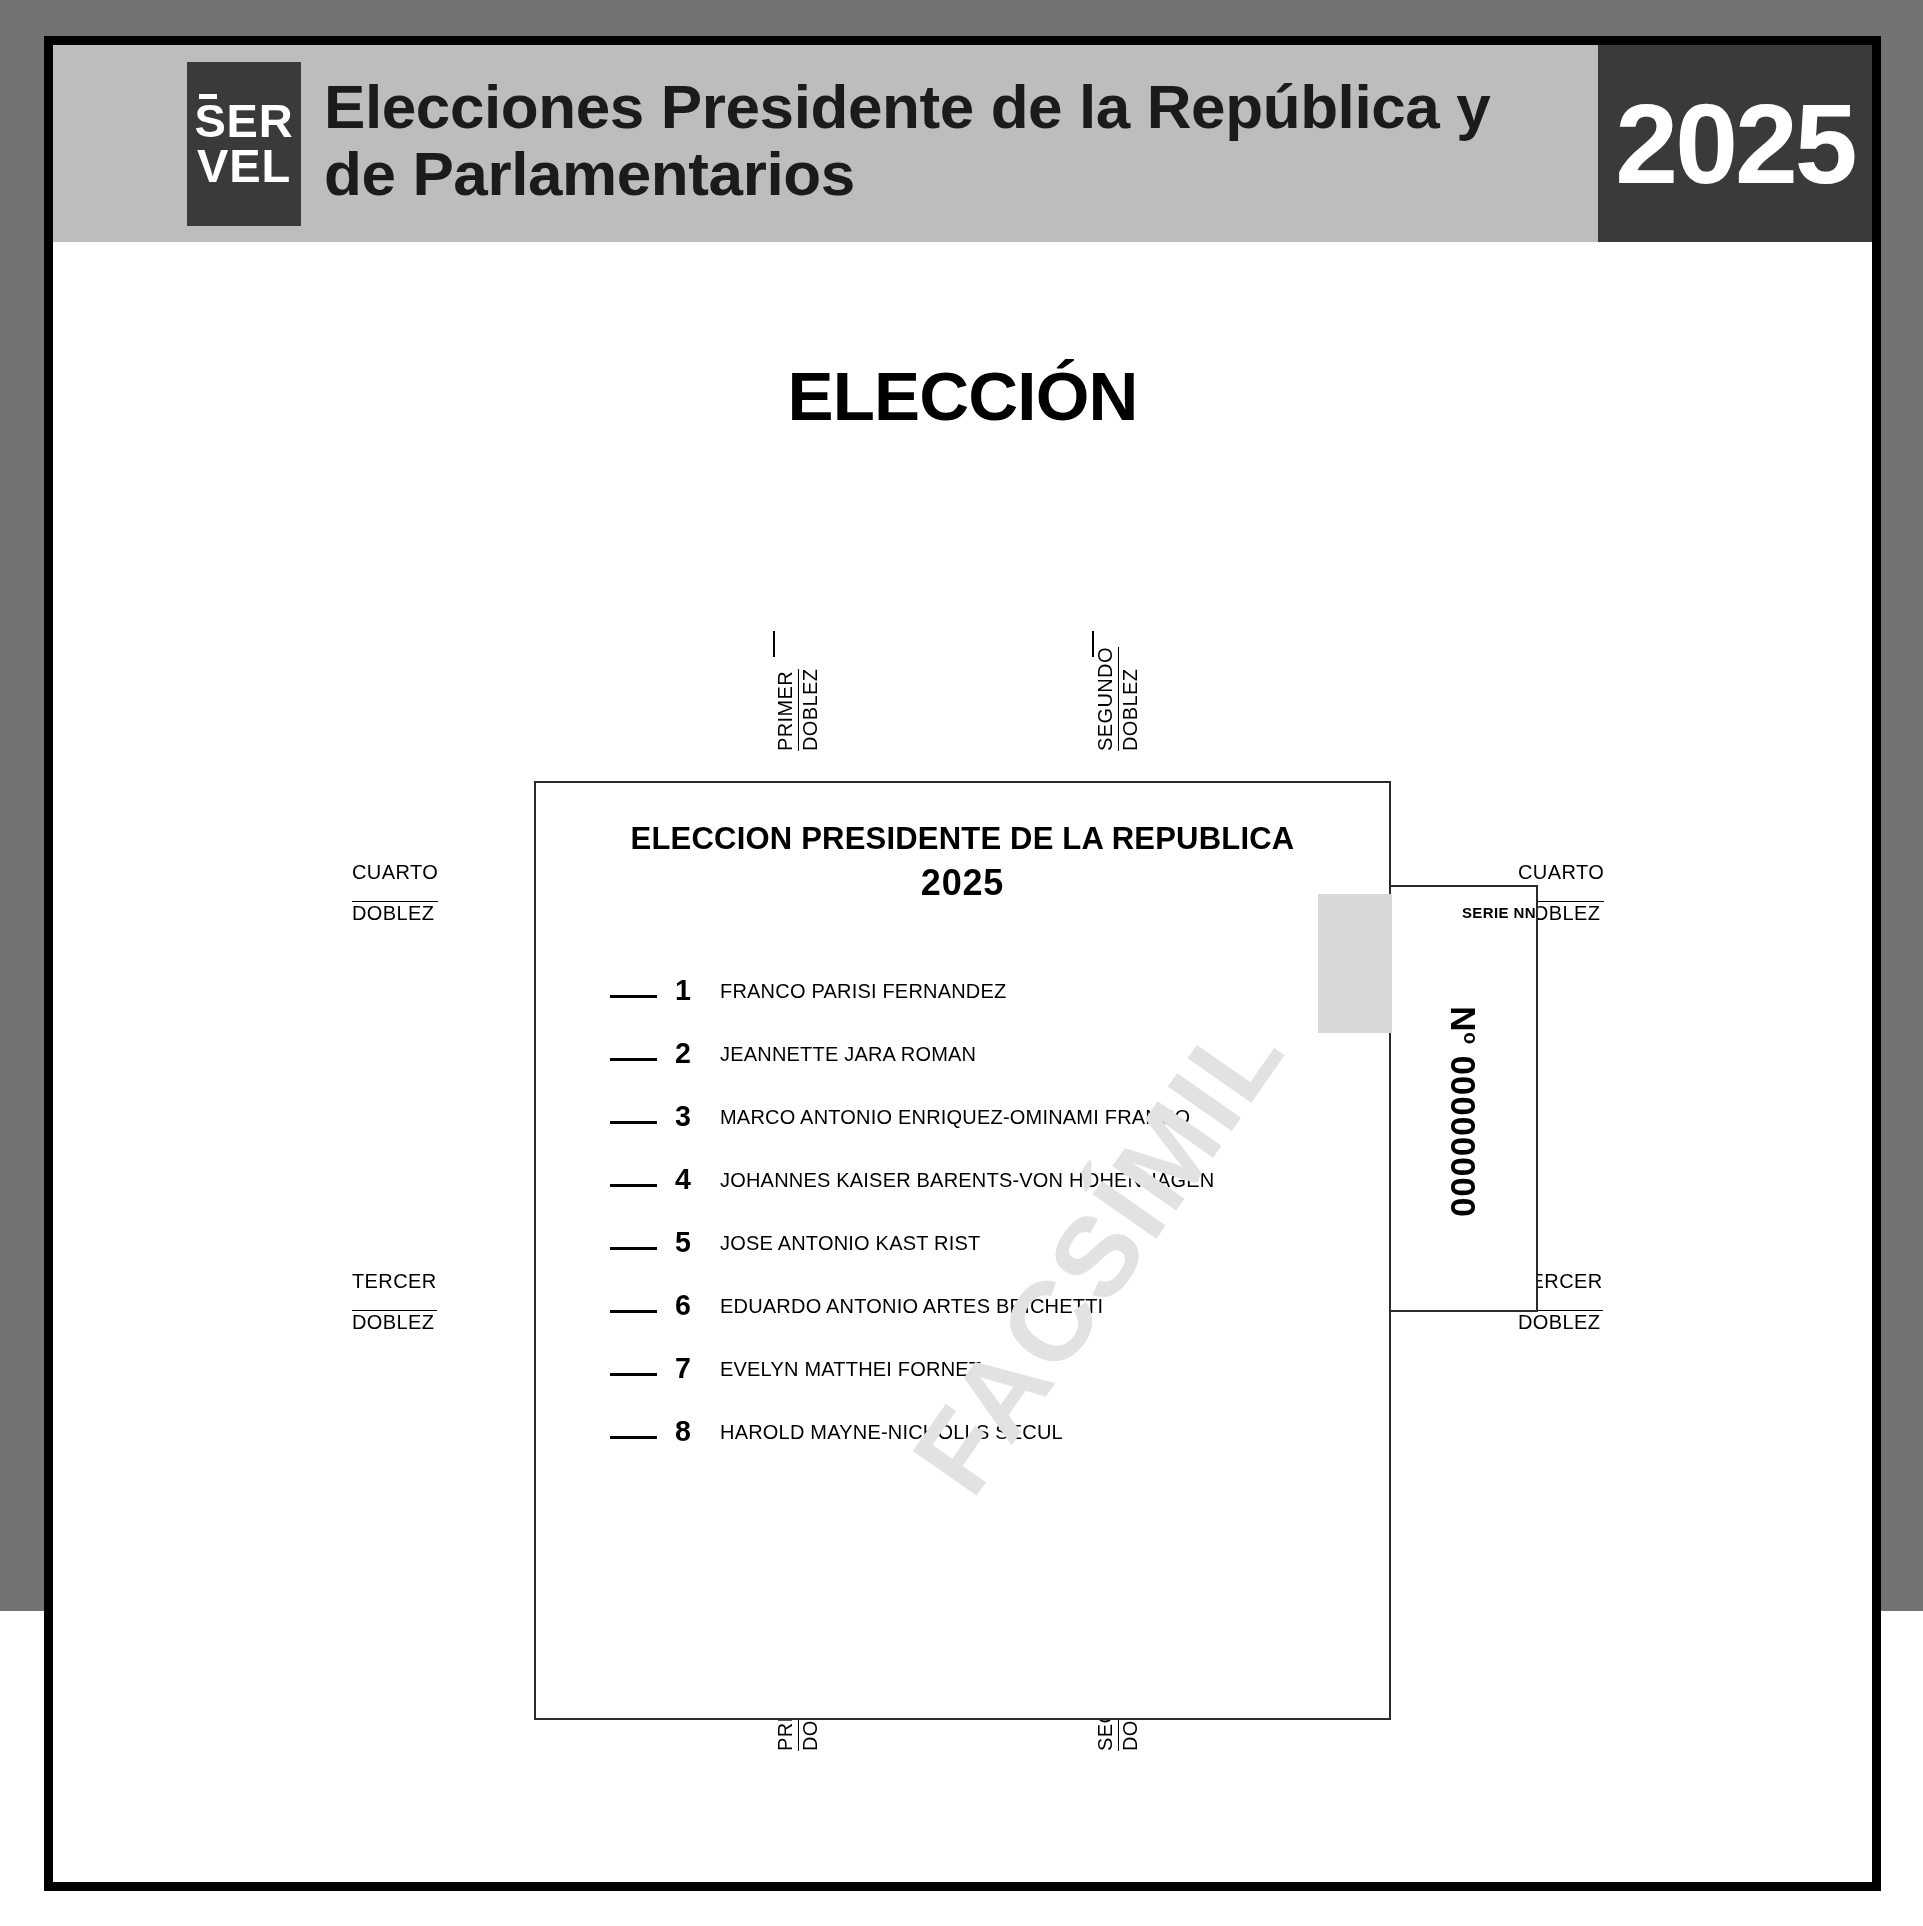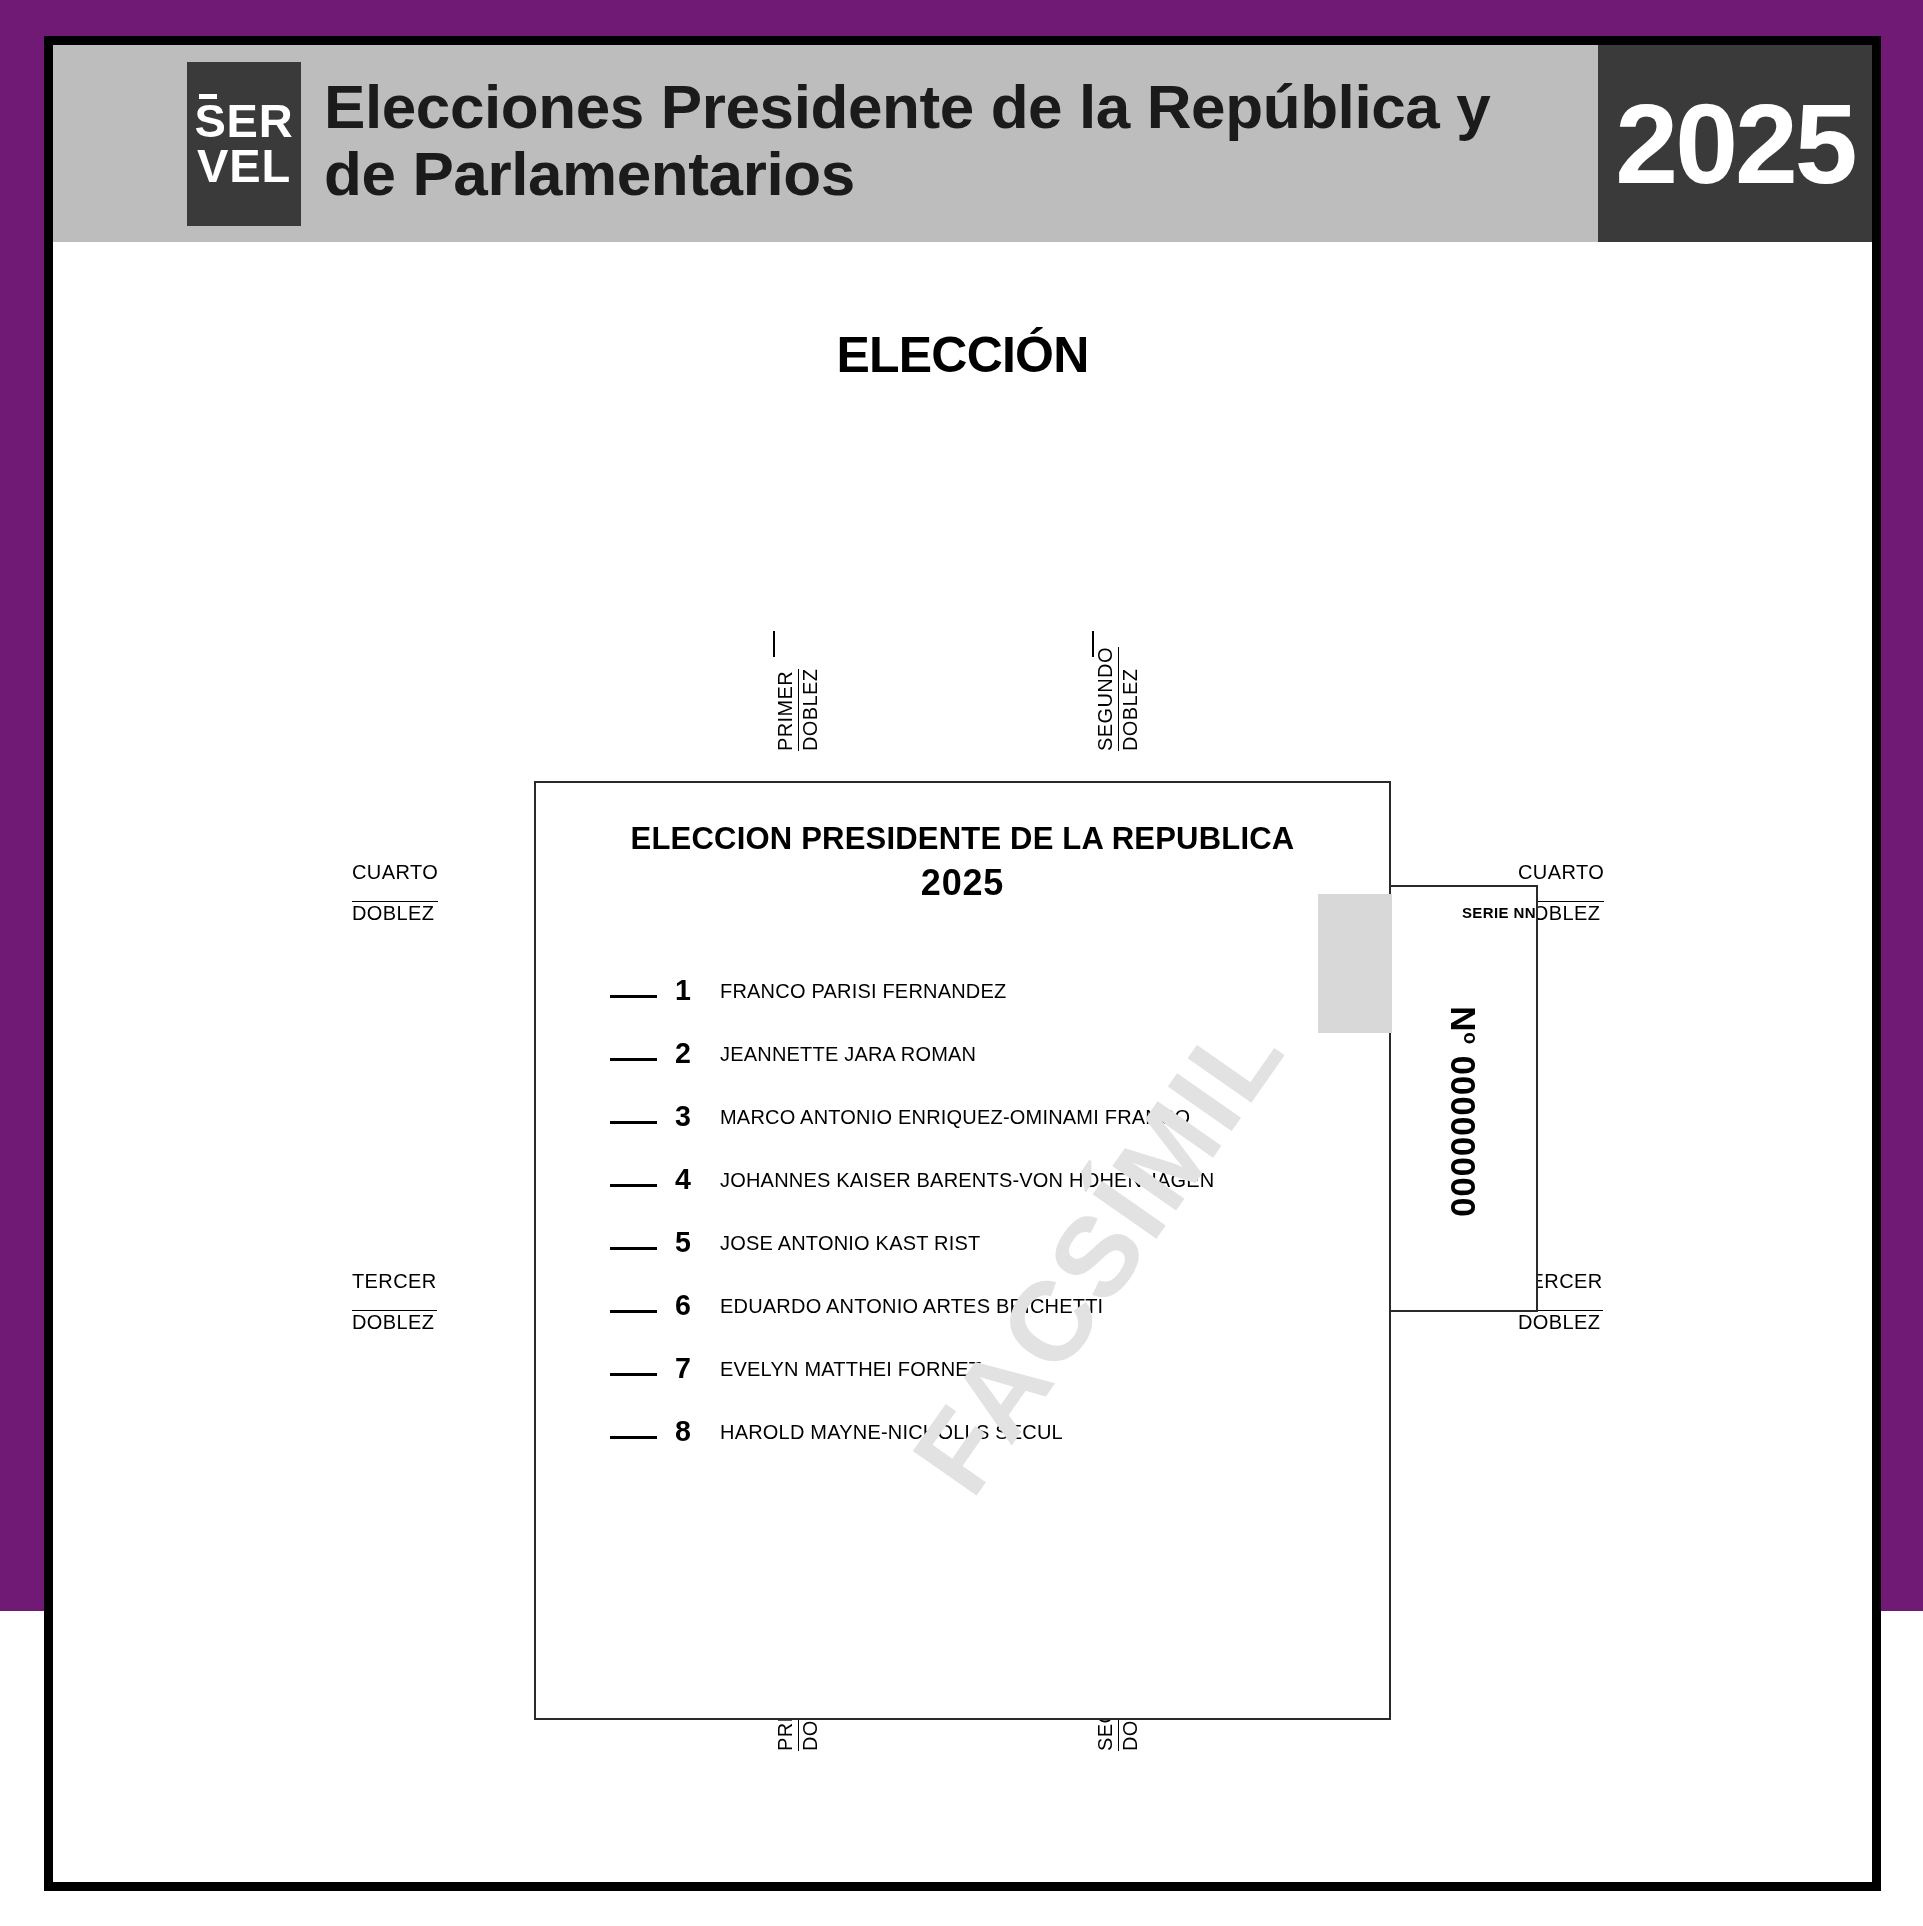--- a/index.html
+++ b/index.html
@@ -11,21 +11,21 @@
     width: 1924px;
     height: 1927px;
     font-family: "Liberation Sans", sans-serif;
     overflow: hidden;
   }
 
   .page {
     position: relative;
     width: 1924px;
     height: 1611px;
-    background: #701a75;
+    background: #737373;
     box-sizing: border-box;
   }
 
   
   .frame {
     position: absolute;
     left: 44px;
     top: 36px;
     width: 1837px;
     height: 1855px;
@@ -102,24 +102,24 @@
   .year-box span {
     font-size: 113px;
     font-weight: bold;
     letter-spacing: -3px;
   }
 
   
   .main-title {
     position: absolute;
     left: 0;
-    top: 280px;
+    top: 311px;
     width: 100%;
     text-align: center;
-    font-size: 50px;
+    font-size: 69px;
     font-weight: bold;
     line-height: 1.2;
     color: #000000;
     letter-spacing: -0.8px;
   }
 
   
   .ballot-wrap {
     position: absolute;
     left: 481px;

